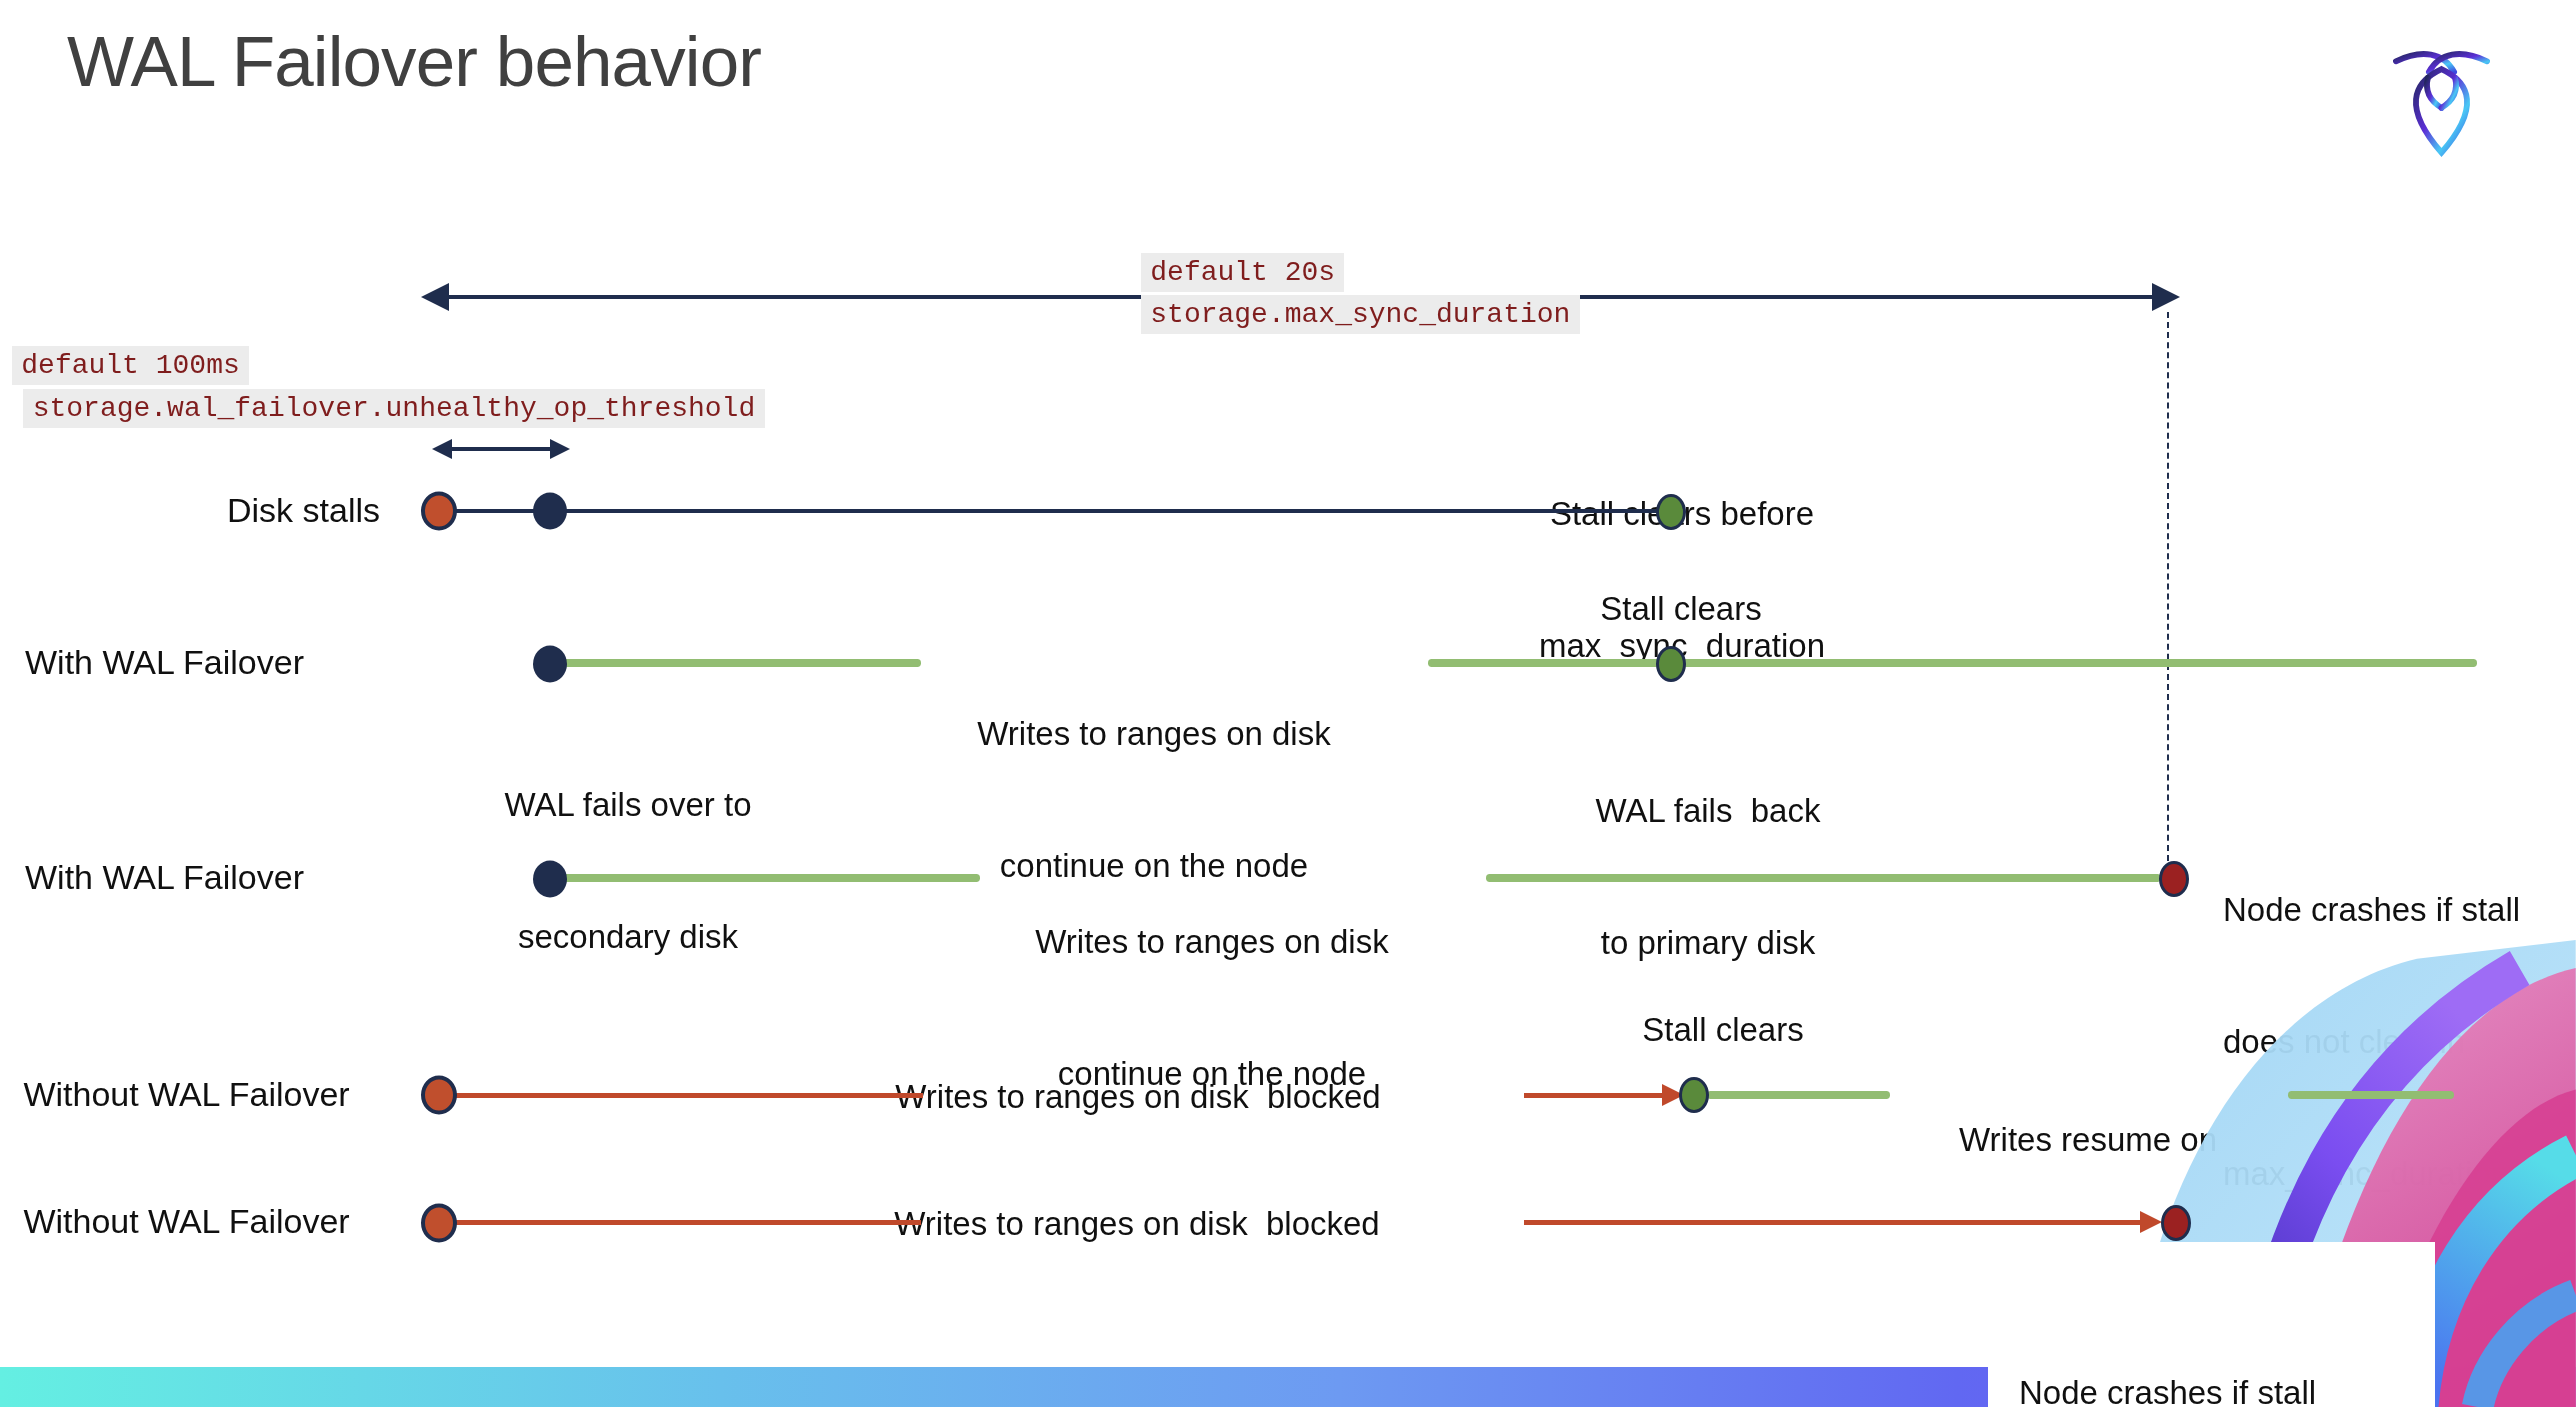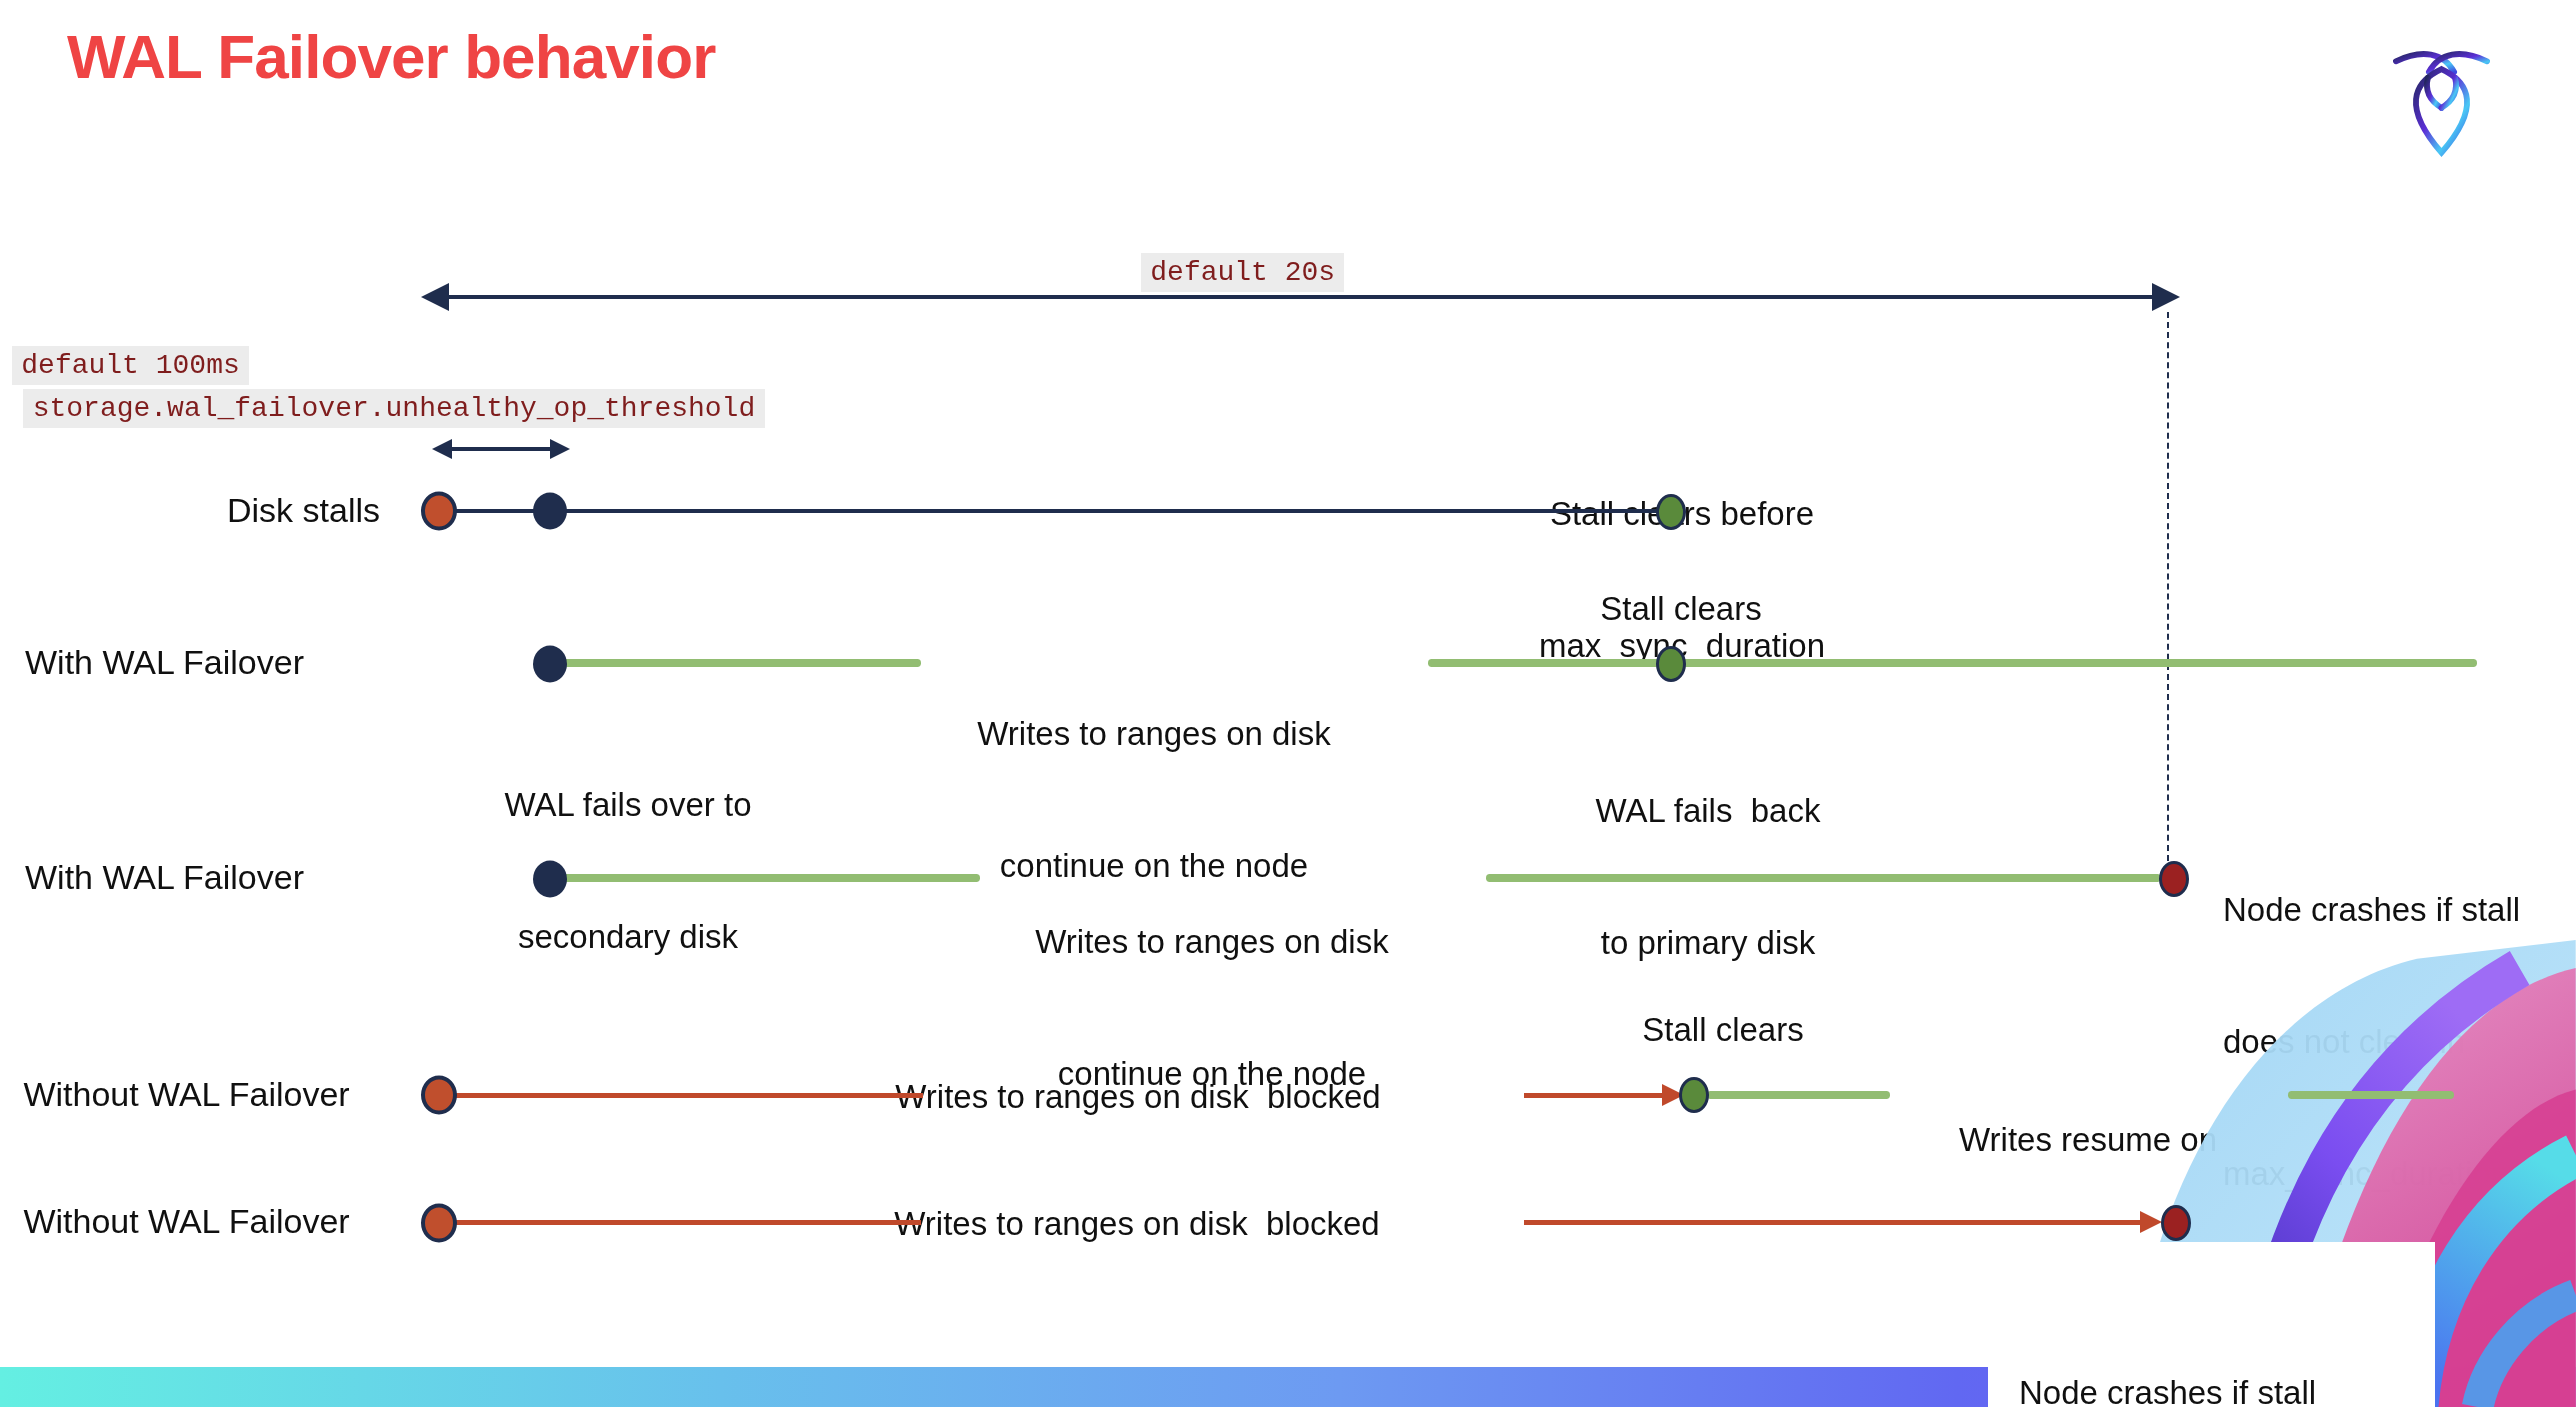--- a/index.html
+++ b/index.html
@@ -1,21 +1,21 @@
 <!DOCTYPE html>
 <html style="--navy: #1f2d4d; --rust: #c04f2d; --crash: #9b2121; --green-dot: #5a8a3b; --green-line: #92bd72; --red-line: #c0492b; --code-bg: #ececec; --text: #101010; --bar-a: #64efe2; --bar-b: #68c0ec; --bar-c: #6d9af2; --bar-d: #6168f2; --bar-e: #7b50ee; --art-pink: #e0559f; --art-purple: #6a46e8; --art-blue: #4a9af0; --art-cyan: #5adde8; --art-lavender: #aab4f6;font-size:15px"><head>
 <meta charset="utf-8">
 <style>
   html,body{margin:0;padding:0;background:#fff;}
   #slide{position:relative;width:2576px;height:1408px;background:#fff;overflow:hidden;
          font-family:"Liberation Sans",sans-serif;color:var(--text);}
 
   
-  .title{position:absolute;left:67px;top:20.6px;font-size:62px;font-weight:700;
-         letter-spacing:-0.9px;color:#ef4444;white-space:nowrap;}
+  .title{position:absolute;left:67px;top:20.6px;font-size:71px;font-weight:400;
+         letter-spacing:-0.9px;color:#404040;white-space:nowrap;}
   .row-label{position:absolute;font-size:34px;color:#101010;white-space:nowrap;}
   .note{position:absolute;font-size:33px;line-height:44px;color:#101010;text-align:center;
         transform:translateX(-50%);white-space:pre-wrap;}
   .note.la{text-align:left;transform:none;}
   .note.box-note{line-height:53px;}
   .chip{position:absolute;font-family:"Liberation Mono",monospace;font-size:28px;line-height:39px;
         background:var(--code-bg);color:#7f1d1d;padding:0 9.3px;white-space:pre;z-index:4;}
 
   
   .hline{position:absolute;z-index:3;}
@@ -98,20 +98,21 @@
     <path d="M 60 500 Q 120 360 250 330 Q 170 420 170 500 Z" fill="#aab4f6" opacity="0.85"></path>
     <path d="M 150 500 Q 200 370 300 330 Q 235 430 240 500 Z" fill="#8f9cf2" opacity="0.85"></path>
     <path d="M 230 500 Q 280 390 350 360 Q 300 450 300 500 Z" fill="#b9c2f8" opacity="0.8"></path>
     <path d="M 250 500 C 280 320 350 140 540 30" stroke="url(#gStem)" stroke-width="42" fill="none"></path>
     <path d="M 600 230 C 500 280 440 380 430 500" stroke="url(#gCyan)" stroke-width="46" fill="none"></path>
     <path d="M 600 380 C 545 400 505 450 495 500" stroke="#4aa0f0" stroke-width="34" fill="none" opacity="0.9"></path>
   </svg>
   <div class="white-box"></div>
 
   <div class="chip" style="left:1141px;top:253px">default 20s</div>
+  <div class="chip" style="left:1141px;top:295px">storage.max_sync_duration</div>
   <div class="hline navy-line" style="left:439px;top:295px;width:1720px"></div>
   <div class="tri nl" style="left:421px;top:297px"></div>
   <div class="tri nr" style="left:2152px;top:297px"></div>
   <div class="dashed-v" style="left:2167px;top:312px;height:559px"></div>
 
   <div class="chip" style="left:12px;top:346px">default 100ms</div>
   <div class="chip" style="left:23.4px;top:389px">storage.wal_failover.unhealthy_op_threshold</div>
   <div class="hline navy-line" style="left:447px;top:447px;width:108px"></div>
   <div class="tri snl" style="left:432px;top:449px"></div>
   <div class="tri snr" style="left:550px;top:449px"></div>

